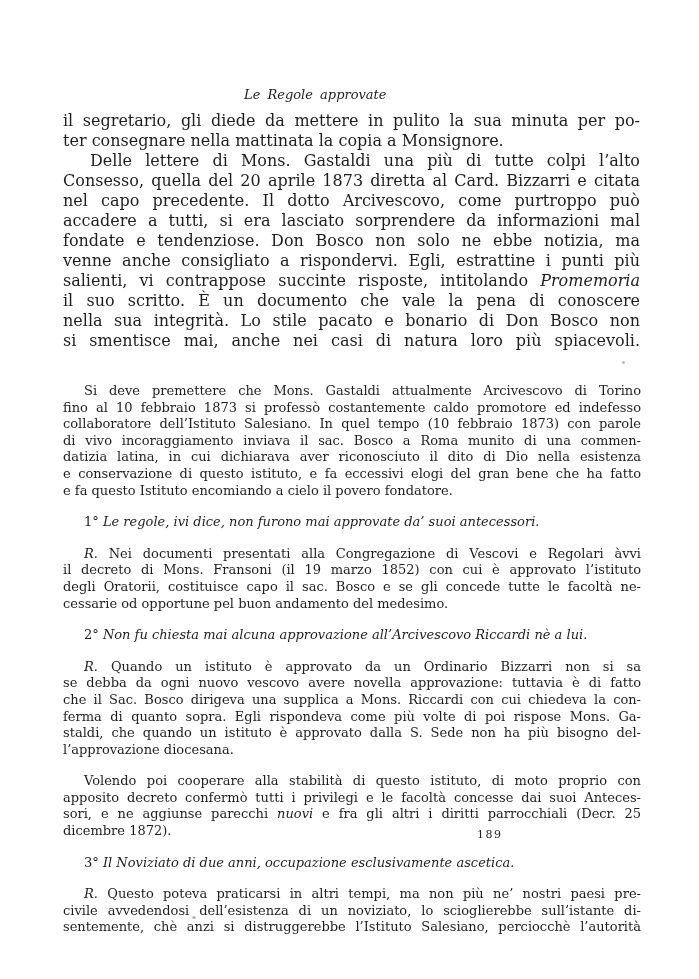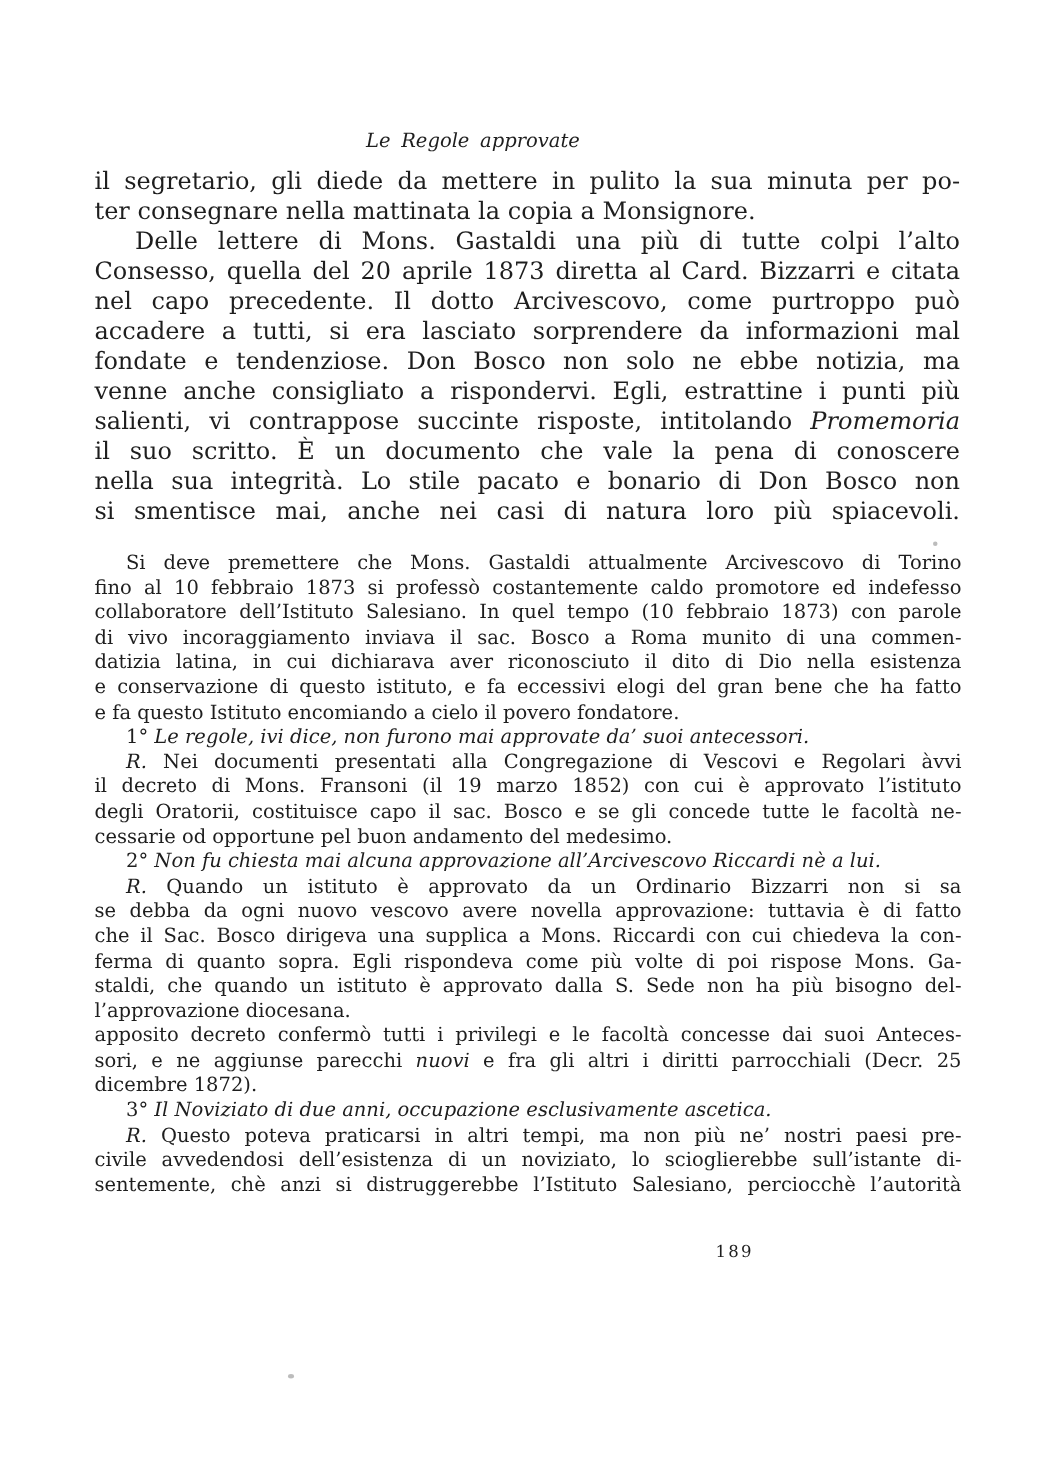--- a/index.html
+++ b/index.html
@@ -31,21 +31,21 @@
     left:63px;top:368px;width:578px;
     font-size:13px;
     line-height:16.6px;
   }
   .tline{
     text-align:justify;
     white-space:normal;
   }
   .just{ text-align-last:justify; }
   #main-text .ind{ text-indent:27px; }
-  #footnote-text .ind{ text-indent:21px; }
+  #footnote-text .ind{ text-indent:21px;margin-top:15px; }
   .it{ font-style:italic; }
   .page-number{
     position:absolute;
     left:477px;top:828px;
     font-size:11px;
     letter-spacing:1.5px;
   }
   .speck{
     position:absolute;
     background:#8f8f8f;
@@ -88,20 +88,21 @@
     <div class="tline just"><span>il decreto di Mons. Fransoni (il 19 marzo 1852) con cui è approvato l’istituto</span></div>
     <div class="tline just"><span>degli Oratorii, costituisce capo il sac. Bosco e se gli concede tutte le facoltà ne-</span></div>
     <div class="tline"><span>cessarie od opportune pel buon andamento del medesimo.</span></div>
     <div class="tline ind"><span>2° </span><span class="it">Non fu chiesta mai alcuna approvazione all’Arcivescovo Riccardi nè a lui.</span></div>
     <div class="tline just ind"><span class="it">R.</span><span> Quando un istituto è approvato da un Ordinario Bizzarri non si sa</span></div>
     <div class="tline just"><span>se debba da ogni nuovo vescovo avere novella approvazione: tuttavia è di fatto</span></div>
     <div class="tline just"><span>che il Sac. Bosco dirigeva una supplica a Mons. Riccardi con cui chiedeva la con-</span></div>
     <div class="tline just"><span>ferma di quanto sopra. Egli rispondeva come più volte di poi rispose Mons. Ga-</span></div>
     <div class="tline just"><span>staldi, che quando un istituto è approvato dalla S. Sede non ha più bisogno del-</span></div>
     <div class="tline"><span>l’approvazione diocesana.</span></div>
+    <div class="tline just ind"><span>Volendo poi cooperare alla stabilità di questo istituto, di moto proprio con</span></div>
     <div class="tline just"><span>apposito decreto confermò tutti i privilegi e le facoltà concesse dai suoi Anteces-</span></div>
     <div class="tline just"><span>sori, e ne aggiunse parecchi </span><span class="it">nuovi</span><span> e fra gli altri i diritti parrocchiali (Decr. 25</span></div>
     <div class="tline"><span>dicembre 1872).</span></div>
     <div class="tline ind"><span>3° </span><span class="it">Il Noviziato di due anni, occupazione esclusivamente ascetica.</span></div>
     <div class="tline just ind"><span class="it">R.</span><span> Questo poteva praticarsi in altri tempi, ma non più ne’ nostri paesi pre-</span></div>
     <div class="tline just"><span>civile avvedendosi dell’esistenza di un noviziato, lo scioglierebbe sull’istante di-</span></div>
     <div class="tline just"><span>sentemente, chè anzi si distruggerebbe l’Istituto Salesiano, perciocchè l’autorità</span></div>
   </div>
 
 <div class="page-number">189</div>

